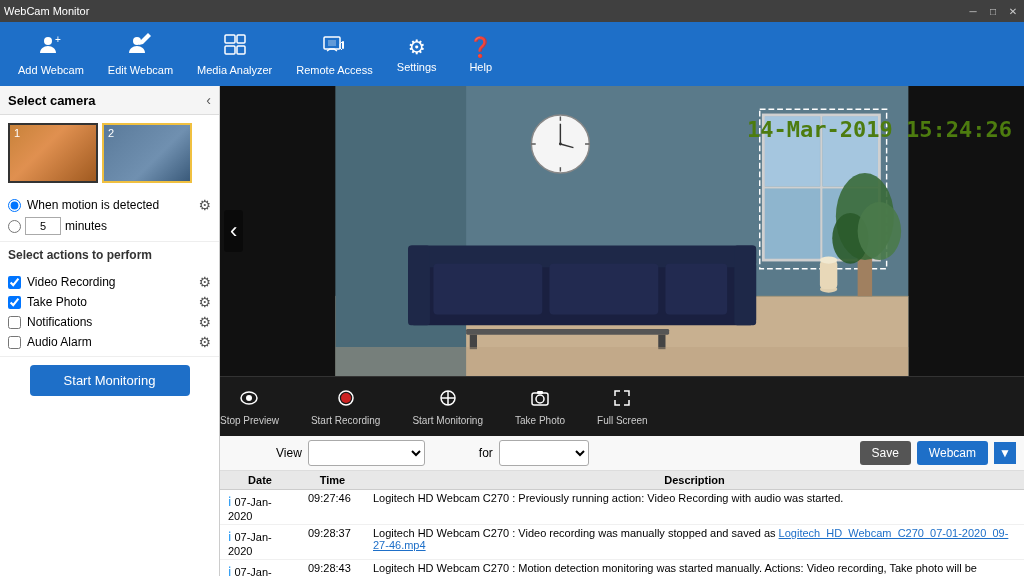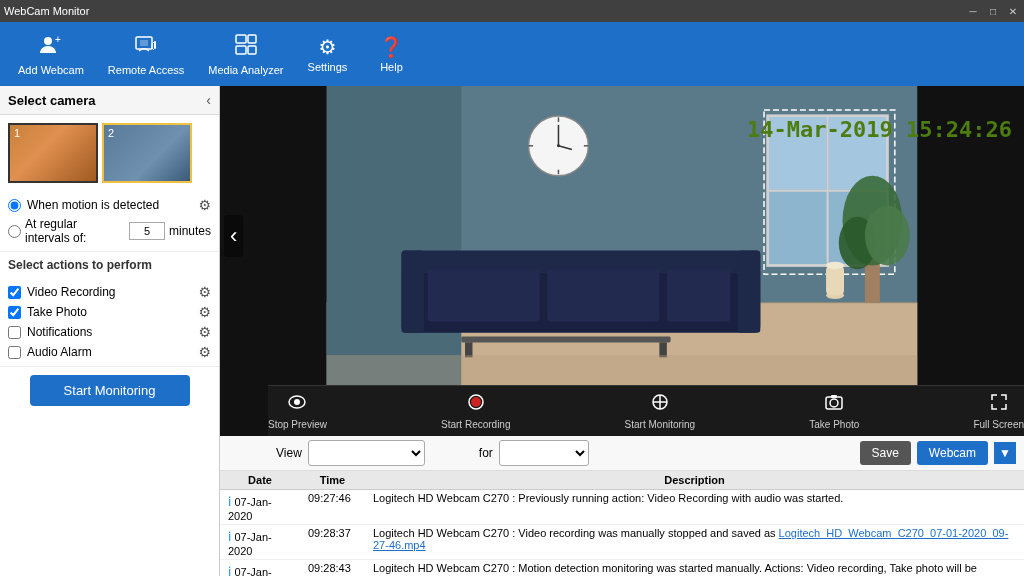--- a/index.html
+++ b/index.html
@@ -188,27 +188,26 @@
       font-size: 22px;
       cursor: pointer;
       padding: 8px 6px;
       border-radius: 3px;
     }
     .nav-arrow.left { left: 4px; }
 
     
     .camera-controls {
       background: #1a1a1a;
-      height: 51px;
+      height: 60px;
       display: flex;
       align-items: center;
-      justify-content: space-between;
+      justify-content: flex-start;
       gap: 32px;
       border-top: 1px solid #333;
-      margin-left: 48px;
     }
     .cam-control-item {
       display: flex; flex-direction: column; align-items: center;
       color: #ccc; cursor: pointer; gap: 2px;
     }
     .cam-control-icon { font-size: 18px; }
     .cam-control-label { font-size: 10px; }
 
     
     .log-area {
@@ -292,45 +291,55 @@
 <div class="toolbar">
   <div class="toolbar-item">
     <span class="toolbar-icon">
       <svg width="24" height="24" viewBox="0 0 24 24" fill="white">
         <circle cx="9" cy="8" r="4" fill="white"></circle>
         <path d="M1 20c0-4 3.6-7 8-7s8 3 8 7" fill="white"></path>
         <text x="16" y="10" font-size="10" fill="white">+</text>
       </svg>
     </span>
     <span class="toolbar-label">Add Webcam</span>
+  </div>
+  <div class="toolbar-item">
+    <span class="toolbar-icon">
+      <svg width="24" height="24" viewBox="0 0 24 24" fill="white">
+        <circle cx="9" cy="8" r="4" fill="white"></circle>
+        <path d="M1 20c0-4 3.6-7 8-7s8 3 8 7" fill="white"></path>
+        <path d="M18 2l3 3-8 8-4 1 1-4z" fill="white" transform="translate(2,-2)"></path>
+      </svg>
+    </span>
+    <span class="toolbar-label">Edit Webcam</span>
+  </div>
+  <div class="toolbar-item">
+    <span class="toolbar-icon">
+      <svg width="24" height="24" viewBox="0 0 24 24" fill="white">
+        <rect x="2" y="2" width="10" height="8" rx="1" fill="none" stroke="white" stroke-width="1.5"></rect>
+        <rect x="14" y="2" width="8" height="8" rx="1" fill="none" stroke="white" stroke-width="1.5"></rect>
+        <rect x="2" y="13" width="10" height="8" rx="1" fill="none" stroke="white" stroke-width="1.5"></rect>
+        <rect x="14" y="13" width="8" height="8" rx="1" fill="none" stroke="white" stroke-width="1.5"></rect>
+      </svg>
+    </span>
+    <span class="toolbar-label">Media Analyzer</span>
   </div>
   <div class="toolbar-item">
     <span class="toolbar-icon">
       <svg width="24" height="24" viewBox="0 0 24 24" fill="white">
         <rect x="2" y="4" width="16" height="12" rx="1" fill="none" stroke="white" stroke-width="1.5"></rect>
         <rect x="6" y="7" width="8" height="6" fill="white" opacity="0.3"></rect>
         <path d="M5 18l3-2h4l3 2" stroke="white" stroke-width="1.5" fill="none"></path>
         <rect x="20" y="8" width="2" height="8" rx="1" fill="white"></rect>
         <path d="M20 9l-2 2v4l2 2" fill="none" stroke="white" stroke-width="1"></path>
       </svg>
     </span>
     <span class="toolbar-label">Remote Access</span>
   </div>
   <div class="toolbar-item">
-    <span class="toolbar-icon">
-      <svg width="24" height="24" viewBox="0 0 24 24" fill="white">
-        <rect x="2" y="2" width="10" height="8" rx="1" fill="none" stroke="white" stroke-width="1.5"></rect>
-        <rect x="14" y="2" width="8" height="8" rx="1" fill="none" stroke="white" stroke-width="1.5"></rect>
-        <rect x="2" y="13" width="10" height="8" rx="1" fill="none" stroke="white" stroke-width="1.5"></rect>
-        <rect x="14" y="13" width="8" height="8" rx="1" fill="none" stroke="white" stroke-width="1.5"></rect>
-      </svg>
-    </span>
-    <span class="toolbar-label">Media Analyzer</span>
-  </div>
-  <div class="toolbar-item">
     <span class="toolbar-icon">⚙</span>
     <span class="toolbar-label">Settings</span>
   </div>
   <div class="toolbar-item">
     <span class="toolbar-icon">❓</span>
     <span class="toolbar-label">Help</span>
   </div>
 </div>
 
 <div class="main-layout">
@@ -355,21 +364,20 @@
 
     <div class="sidebar-section">
       <div class="radio-group">
         <div class="radio-item">
           <input type="radio" name="start-action" checked="" style="">
           <label>When motion is detected</label>
           <span class="gear-btn">⚙</span>
         </div>
         <div class="radio-item interval-input">
           <input type="radio" name="start-action" style="">
-          <label>At regular intervals of:</label>
           <input type="text" class="interval-spinbox" value="5" style="">
           <label>minutes</label>
         </div>
       </div>
     </div>
 
     <div class="sidebar-section">
       <div class="select-actions-header">
         <div class="section-title">Select actions to perform</div>
       </div>

